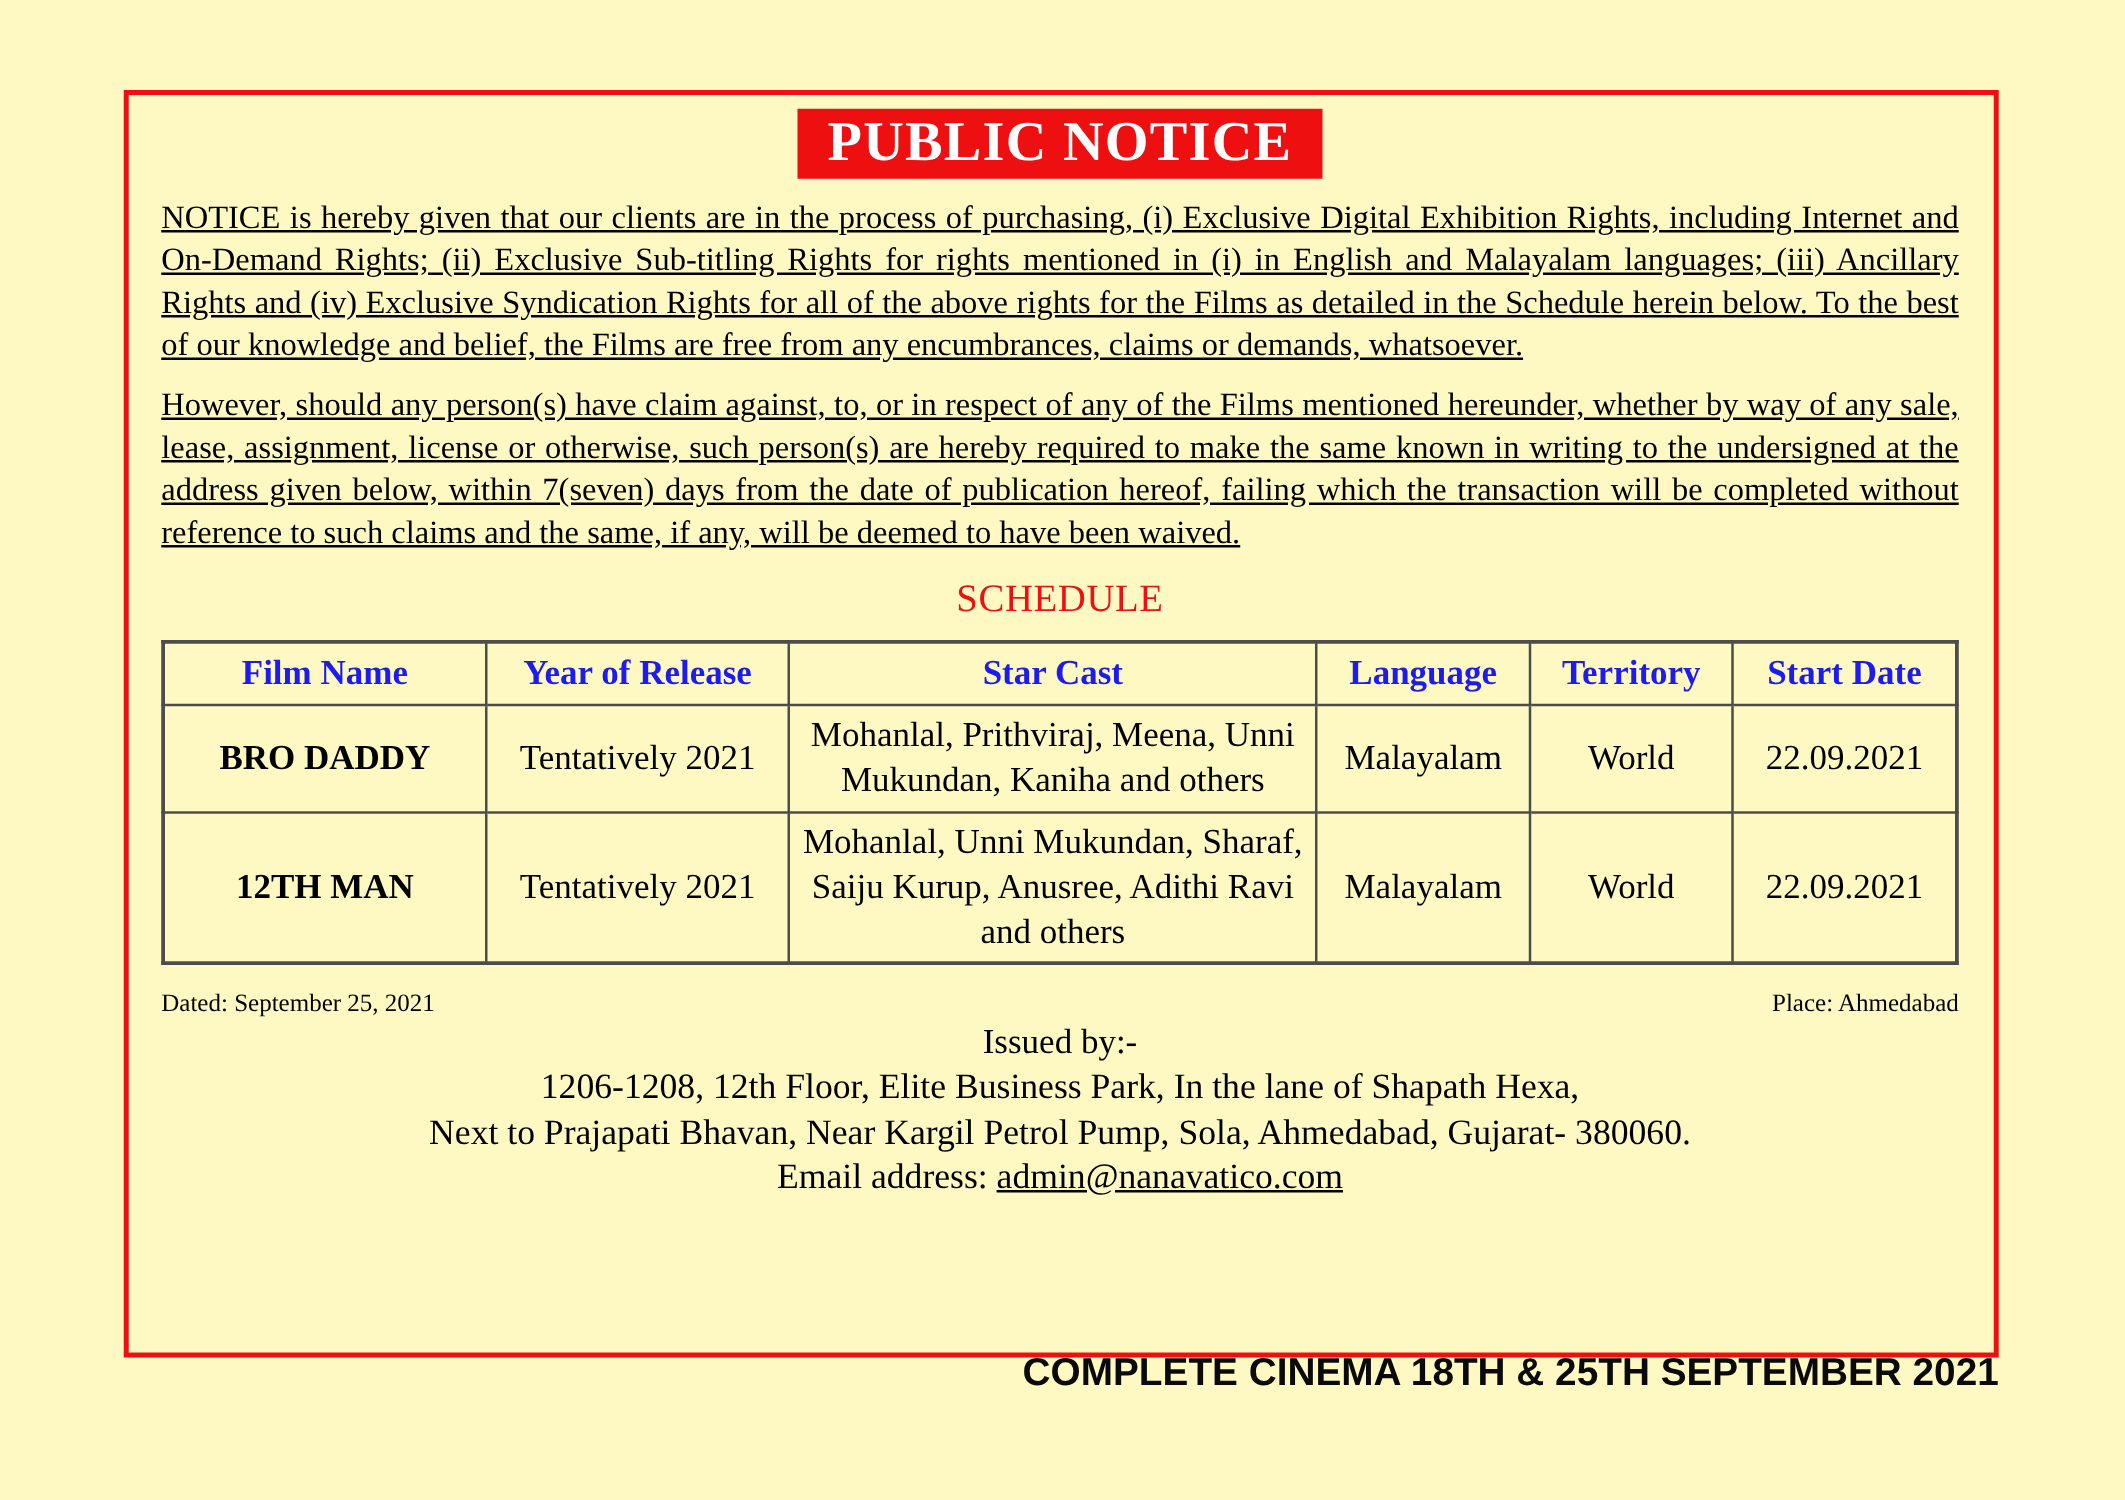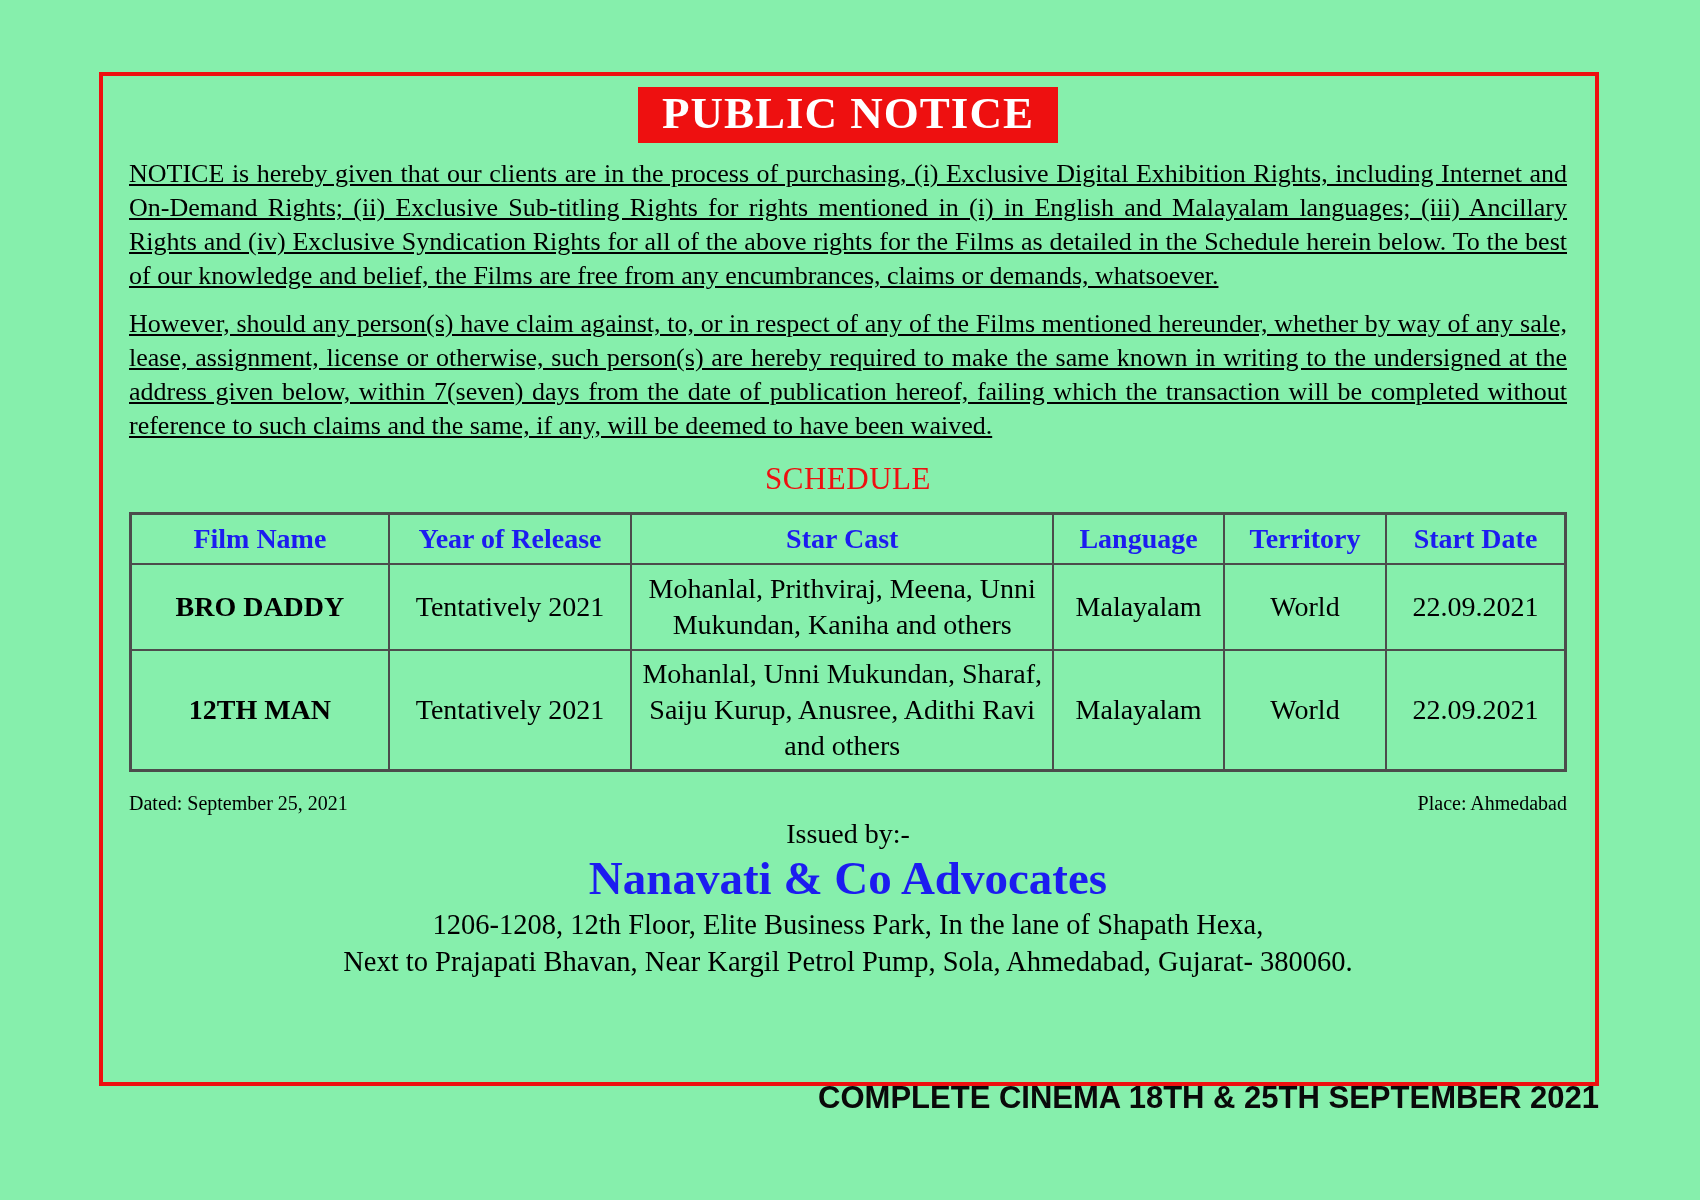--- a/index.html
+++ b/index.html
@@ -1,20 +1,20 @@
 <!DOCTYPE html>
 <html style="--red: #ee1010; --blue: #1c1cf0; --line: #4c4c4c;"><head>
 <meta charset="utf-8">
 <style>
   html, body { margin: 0; padding: 0; background: #ffffff; }
   .page {
     position: relative;
     width: 1700px;
     height: 1200px;
-    background: #86efac;
+    background: #fef9c3;
     font-family: "Liberation Serif", serif;
     color: #000;
     overflow: hidden;
   }
   .notice-box {
     position: absolute;
     left: 99px;
     top: 72px;
     width: 1500px;
     height: 1014px;
@@ -154,22 +154,24 @@
       </tbody>
     </table>
 
     <div class="dated-row">
       <span>Dated: September 25, 2021</span>
       <span>Place: Ahmedabad</span>
     </div>
 
     <div class="issued">Issued by:-</div>
 
-    <div class="firm">Nanavati &amp; Co Advocates</div>
 
     <div class="addr">1206-1208, 12th Floor, Elite Business Park, In the lane of Shapath Hexa,</div>
     <div class="addr">Next to Prajapati Bhavan, Near Kargil Petrol Pump, Sola, Ahmedabad, Gujarat- 380060.</div>
 
+    <div class="email-line">
+      <span>Email address: </span><a class="email-link">admin@nanavatico.com</a>
+    </div>
 
   </div>
 
   <div class="credit">COMPLETE CINEMA 18TH &amp; 25TH SEPTEMBER 2021</div>
 </div>
 
 </body></html>

